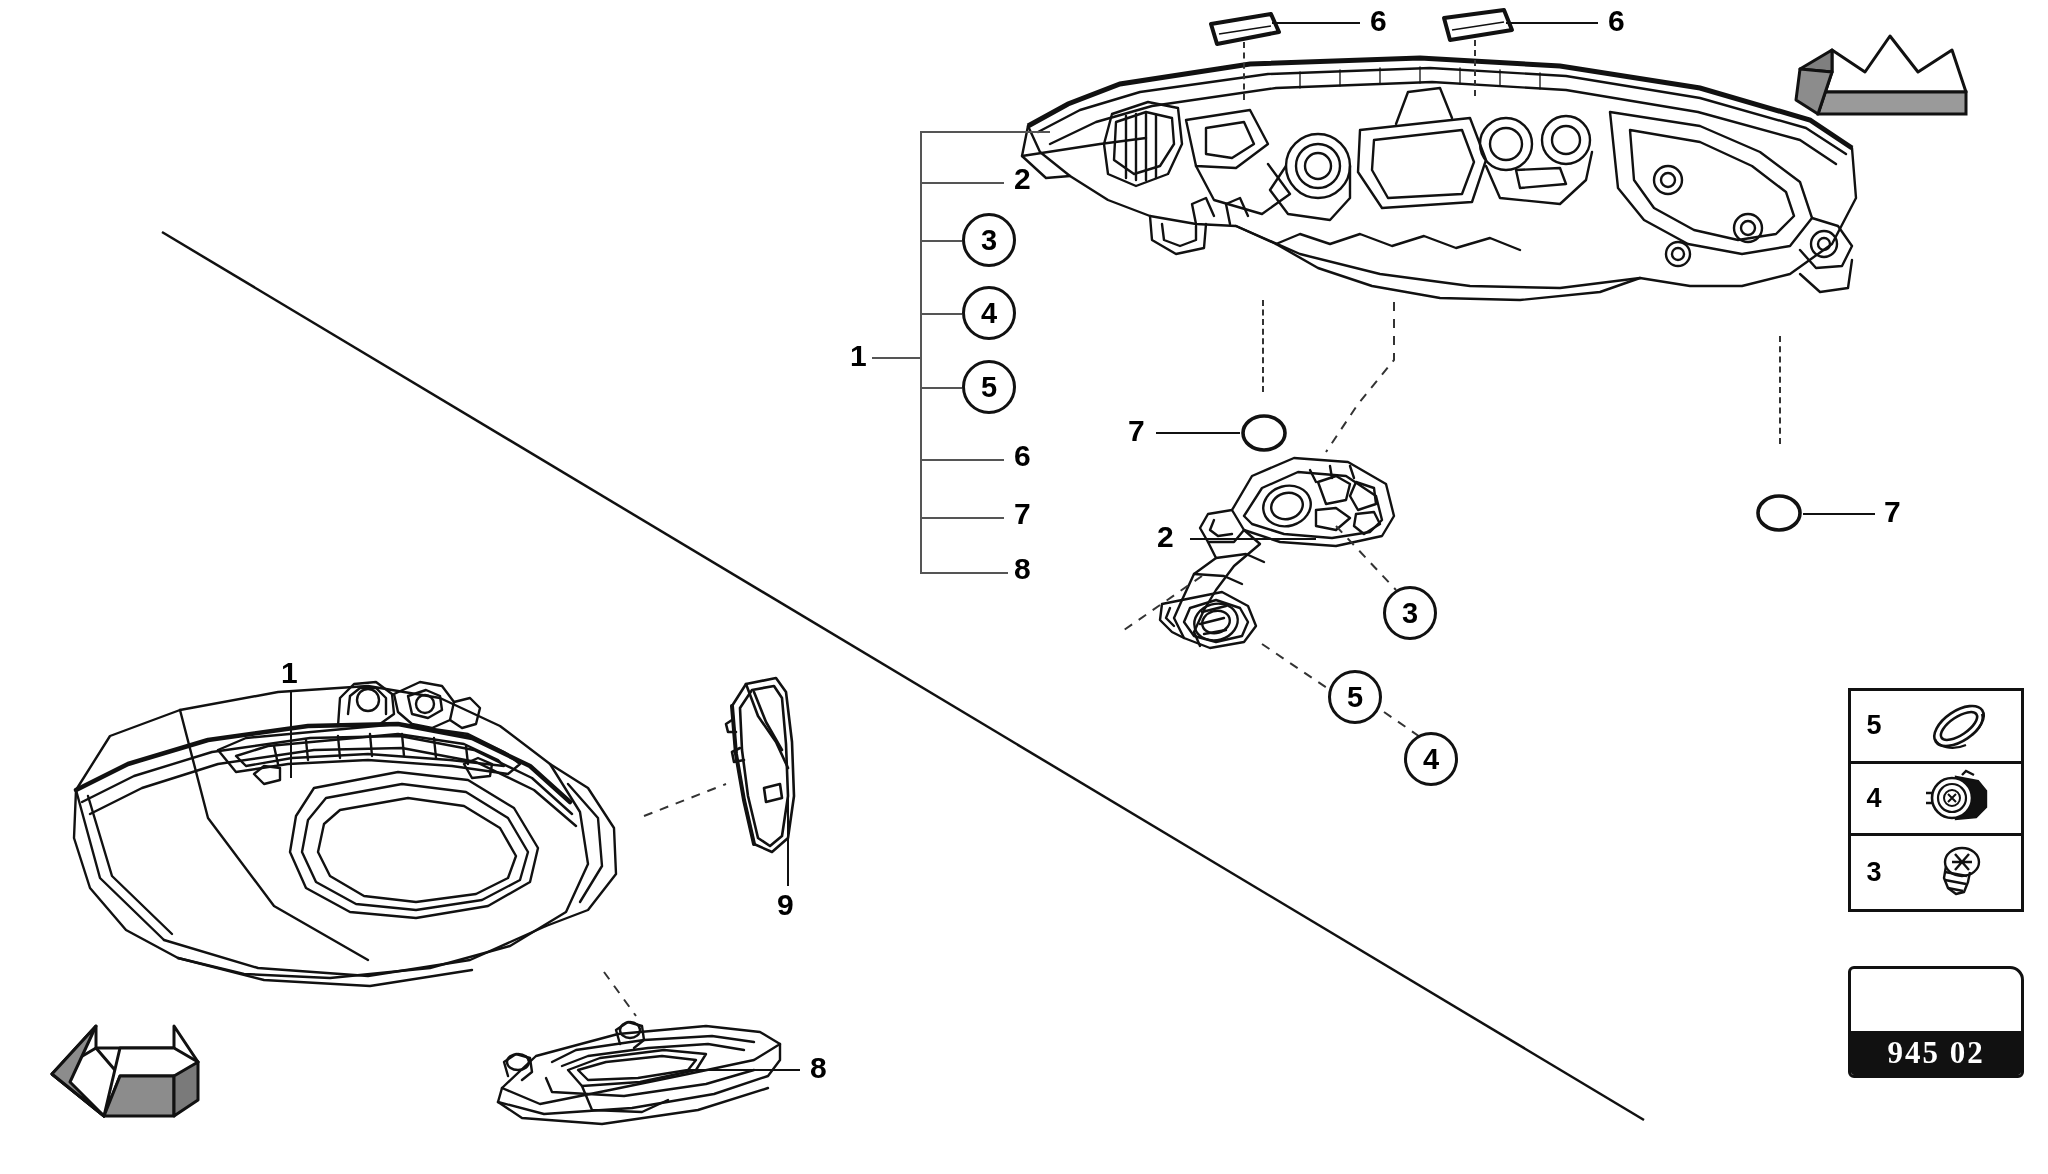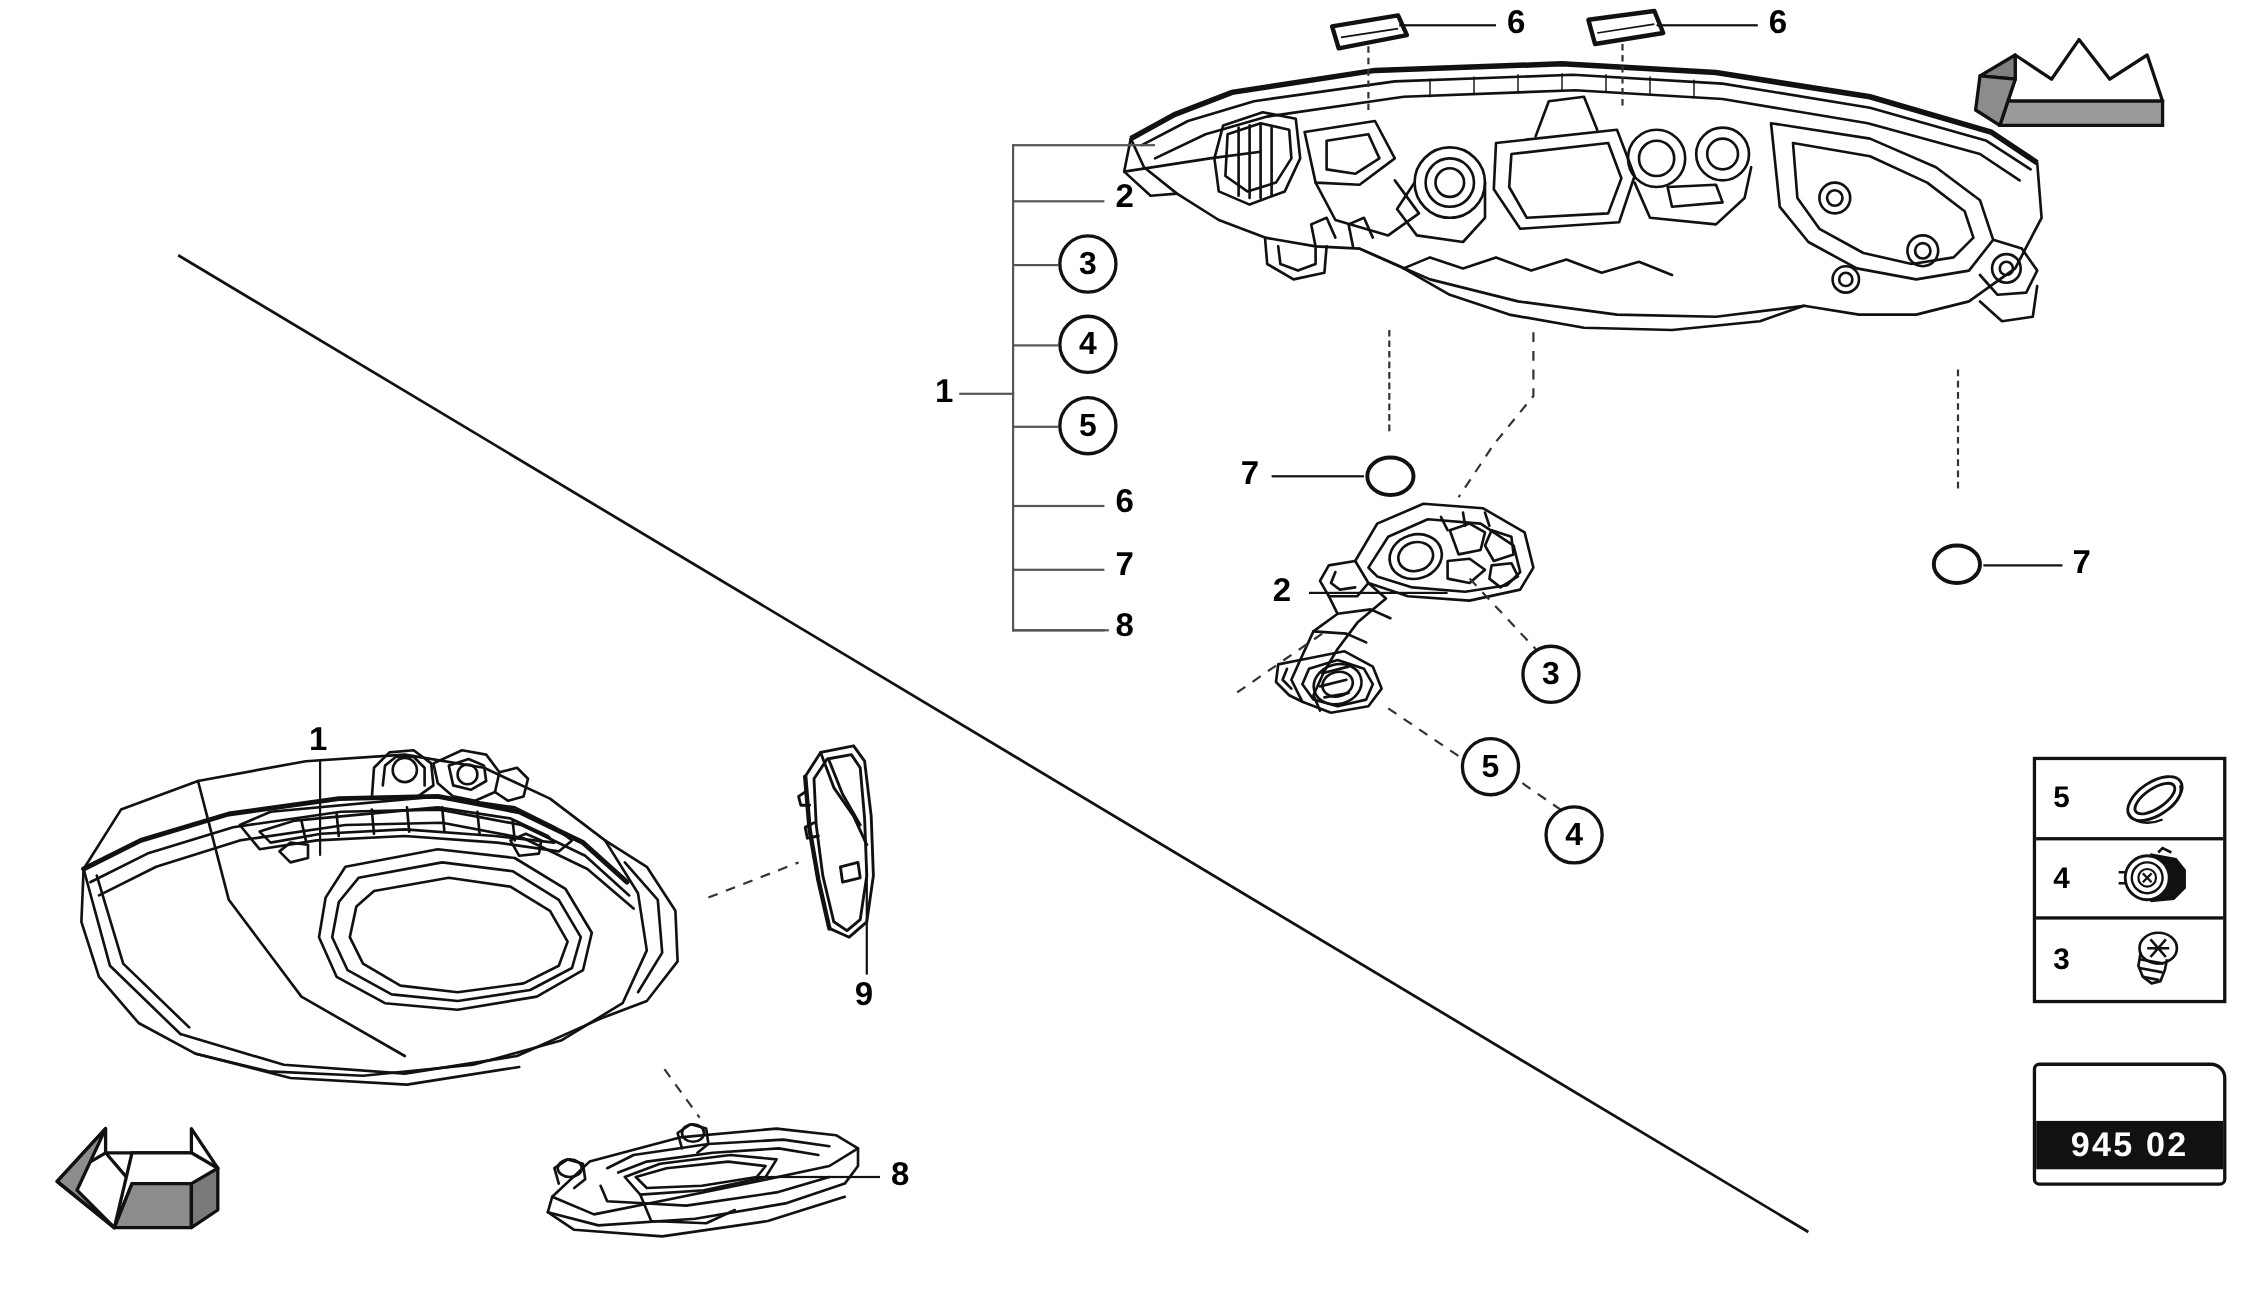--- a/index.html
+++ b/index.html
@@ -104,25 +104,25 @@
   #code-plate {
     position: absolute;
     border: 3px solid #111;
     border-radius: 6px 14px 6px 6px;
     background: #fff;
     box-sizing: border-box;
     overflow: hidden;
   }
   #code-plate-bar {
     position: absolute;
-    left: 0; right: 0; bottom: 12px;
+    left: 0; right: 0; bottom: 0;
     height: 44px;
     background: #111;
     color: #fff;
-    font-family: Liberation Sans, sans-serif;
+    font-family: Liberation Serif, serif;
     font-weight: bold;
     font-size: 31px;
     letter-spacing: 2px;
     display: flex;
     align-items: center;
     justify-content: center;
   }
   
   #divider { position: absolute; left:0; top:0; }
   

